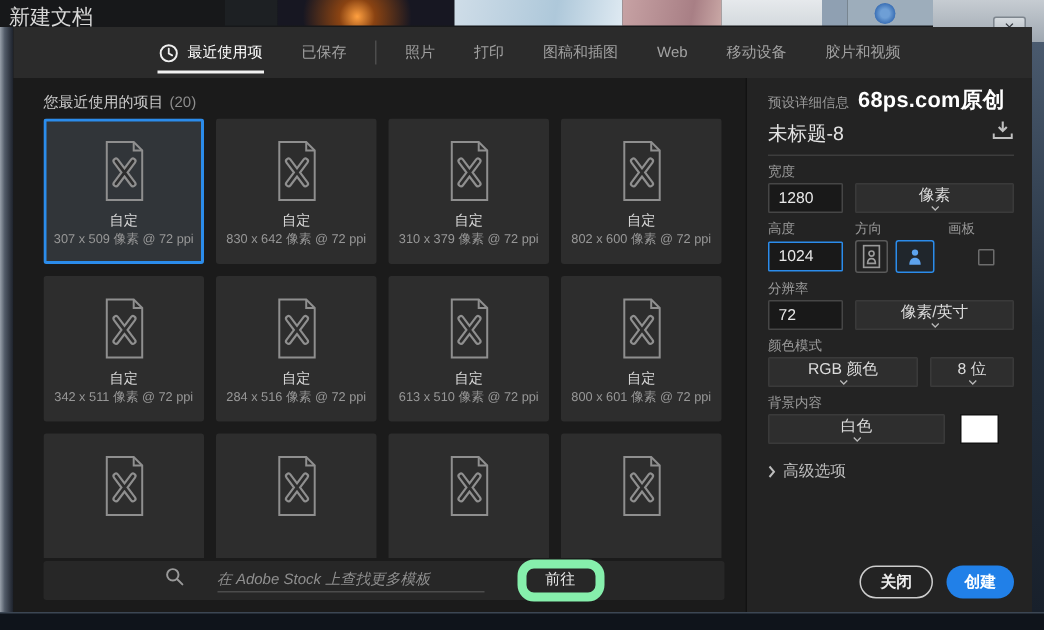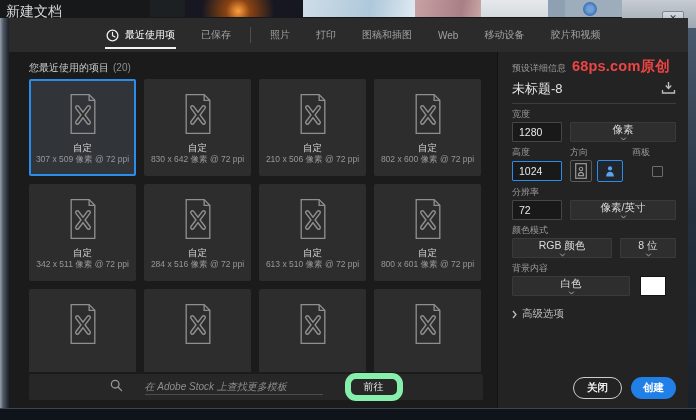--- a/index.html
+++ b/index.html
@@ -52,21 +52,21 @@
   #stock-bar { position:absolute; left:20px; bottom:8px; width:454px; height:26px; background:#272727; border-radius:2px; display:flex; align-items:center; justify-content:center; gap:22px; }
   #stock-input { width:178px; background:transparent; border:0; border-bottom:1px solid #4c4c4c; font-style:italic; font-size:10px; color:#cfcfcf; padding:2px 0; outline:none; font-family:inherit; }
   #stock-input::placeholder { color:#8f8f8f; }
   #stock-go { border:6px solid #86efac; border-radius:11px; background:transparent; color:#e4e4e4; font-size:10px; padding:3px 13px; line-height:10px; cursor:default; font-family:inherit; }
 
   
   #v-divider { position:absolute; left:488px; top:34px; width:1px; height:356px; background:#121212; }
   #right-pane { position:absolute; left:489px; top:34px; width:190px; height:356px; background:#232323; padding:5px 12px 8px 14px; }
   #preset-head { display:flex; align-items:baseline; }
   #preset-label { font-size:9px; color:#9a9a9a; }
-  #watermark { font-size:14.5px; font-weight:bold; color:#ef4444; margin-left:6px; letter-spacing:.2px; }
+  #watermark { font-size:14.5px; font-weight:bold; color:#ffffff; margin-left:6px; letter-spacing:.2px; }
   #doc-title-row { margin-top:3px; height:20px; display:flex; align-items:center; justify-content:space-between; }
   #doc-title { font-size:13px; color:#e4e4e4; }
   .hrule { margin-top:4px; border-top:1px solid #3d3d3d; height:0; }
   .f-label { margin-top:5px; font-size:9px; color:#9b9b9b; line-height:11px; }
   .f-row { margin-top:2px; display:flex; align-items:center; }
   .num-input { width:50px; height:20px; background:#191919; border:1px solid #464646; color:#e8e8e8; font-size:10.5px; padding:0 6px; border-radius:1px; font-family:inherit; }
   .num-input.focused { border:1px solid var(--accent,#2b8ceb); }
   .dropdown { height:20px; background:#2e2e2e; border:1px solid #3a3a3a; border-radius:1px; display:flex; align-items:center; justify-content:space-between; padding:0 6px; cursor:default;flex-direction:column; }
   .dd-text { font-size:10.5px; color:#dcdcdc; }
   .dd-grow { flex:1; margin-left:8px; }
@@ -169,21 +169,21 @@
             <div class="card-dims">830 x 642 像素 @ 72 ppi</div>
           </div>
           <div class="card">
             <svg width="34" height="42" viewBox="0 0 36 44">
               <path class="doc-pg" d="M5.5 1.5 H24.5 L30.5 7.5 V42.5 H5.5 Z"></path>
               <path class="doc-pg" d="M24.5 1.5 V7.5 H30.5"></path>
               <path class="doc-xo" d="M12 15 L24 31 M24 15 L12 31"></path>
               <path class="doc-xi" d="M12 15 L24 31 M24 15 L12 31"></path>
             </svg>
             <div class="card-name">自定</div>
-            <div class="card-dims">210 x 506 像素 @ 72 ppi</div>
+            <div class="card-dims">310 x 379 像素 @ 72 ppi</div>
           </div>
           <div class="card">
             <svg width="34" height="42" viewBox="0 0 36 44">
               <path class="doc-pg" d="M5.5 1.5 H24.5 L30.5 7.5 V42.5 H5.5 Z"></path>
               <path class="doc-pg" d="M24.5 1.5 V7.5 H30.5"></path>
               <path class="doc-xo" d="M12 15 L24 31 M24 15 L12 31"></path>
               <path class="doc-xi" d="M12 15 L24 31 M24 15 L12 31"></path>
             </svg>
             <div class="card-name">自定</div>
             <div class="card-dims">802 x 600 像素 @ 72 ppi</div>

